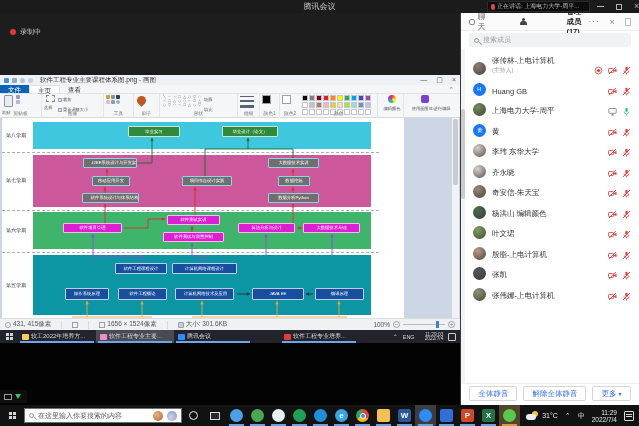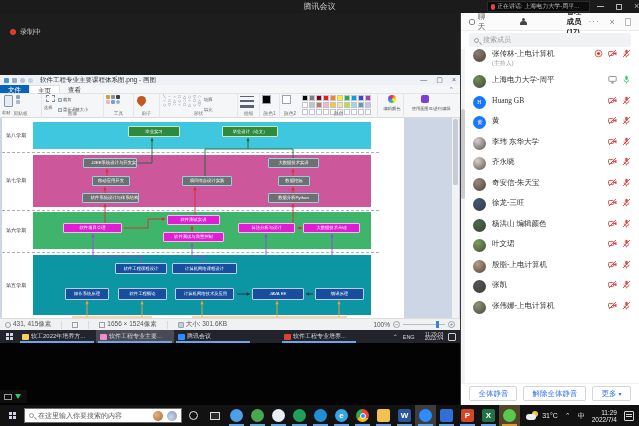--- a/index.html
+++ b/index.html
@@ -132,21 +132,21 @@
   #p-tabs .x{font-size:9px;color:#888;margin-left:6px;}
   #p-tabs .dock{width:8px;height:8px;border:1px solid #bbb;margin-left:6px;}
   #p-search-row{height:18px;padding:2px 8px;flex:0 0 auto;}
   #p-search{height:14px;background:#f1f2f4;border-radius:2px;display:flex;align-items:center;padding:0 5px;gap:4px;}
   .mag{width:5px;height:5px;border:1px solid #9a9a9a;border-radius:50%;position:relative;}
   .mag:after{content:"";position:absolute;left:4px;top:4px;width:3px;height:1px;background:#9a9a9a;transform:rotate(45deg);}
   #p-search .ph{font-size:7px;color:#9b9b9b;}
   #m-list{flex:1 1 auto;overflow:hidden;position:relative;}
   #m-scroll{position:absolute;left:0;top:0;width:4px;height:100%;background:#f3f3f3;}
   #m-scroll .thumb{position:absolute;left:0;width:4px;height:90px;top:60px;background:#cccccc;border-radius:2px;}
-  .m-row{display:flex;align-items:flex-start;padding:0 8px 0 12px;height:20.5px;font-family:Liberation Serif, serif;}
+  .m-row{display:flex;align-items:flex-end;padding:0 8px 0 12px;height:20.5px;}
   .m-row.tall{height:26px;}
   .avatar{width:13px;height:13px;border-radius:50%;flex:0 0 13px;display:flex;align-items:center;
     justify-content:center;color:#fff;overflow:hidden;}
   .avatar span{font-size:6px;transform:scale(0.9);}
   .m-info{margin-left:6px;display:flex;flex-direction:column;justify-content:center;overflow:hidden;}
   .m-name{font-size:7.5px;color:#333;white-space:nowrap;overflow:hidden;max-width:108px;}
   .m-sub{font-size:6.5px;transform:scale(0.9);transform-origin:left center;color:#9b9b9b;white-space:nowrap;}
   .m-icons{margin-left:auto;display:flex;align-items:center;gap:5px;}
   #p-footer{flex:0 0 auto;height:22px;display:flex;align-items:center;justify-content:center;gap:6px;
     border-top:1px solid #f0f0f0;padding-bottom:2px;}
@@ -645,60 +645,60 @@
               </svg>
               <svg width="9" height="9" viewBox="0 0 9 9">
                 <rect x="3.3" y="0.8" width="2.4" height="4.2" rx="1.2" fill="#e04444"></rect>
                 <path d="M2 4.5 a2.5 2.5 0 0 0 5 0" fill="none" stroke="#e04444" stroke-width="0.8"></path>
                 <line x1="4.5" y1="7" x2="4.5" y2="8.4" stroke="#e04444" stroke-width="0.8"></line>
                 <line x1="1" y1="8" x2="8" y2="1" stroke="#e04444" stroke-width="0.9"></line>
               </svg>
             </span>
           </div>
           <div class="m-row">
+            <span class="avatar" style="background: rgb(22, 119, 255);">
+              <span>H</span>
+            </span>
+            <span class="m-info">
+              <span class="m-name">Huang GB</span>
+            </span>
+            <span class="m-icons">
+              <svg width="9" height="9" viewBox="0 0 9 9">
+                <rect x="0.5" y="2.5" width="5" height="4" rx="0.8" fill="none" stroke="#e04444" stroke-width="0.9"></rect>
+                <path d="M6 4 L8.5 2.8 L8.5 6.2 L6 5 Z" fill="#e04444"></path>
+                <line x1="1" y1="8" x2="8" y2="1" stroke="#e04444" stroke-width="0.9"></line>
+              </svg>
+              <svg width="9" height="9" viewBox="0 0 9 9">
+                <rect x="3.3" y="0.8" width="2.4" height="4.2" rx="1.2" fill="#e04444"></rect>
+                <path d="M2 4.5 a2.5 2.5 0 0 0 5 0" fill="none" stroke="#e04444" stroke-width="0.8"></path>
+                <line x1="4.5" y1="7" x2="4.5" y2="8.4" stroke="#e04444" stroke-width="0.8"></line>
+                <line x1="1" y1="8" x2="8" y2="1" stroke="#e04444" stroke-width="0.9"></line>
+              </svg>
+            </span>
+          </div>
+          <div class="m-row">
             <span class="avatar" style="background: radial-gradient(circle at 35% 30%, rgb(111, 143, 90) 0%, rgb(58, 53, 47) 120%);"></span>
             <span class="m-info">
               <span class="m-name">上海电力大学-周平</span>
             </span>
             <span class="m-icons">
               <svg width="9" height="9" viewBox="0 0 9 9">
                 <rect x="0.8" y="1.5" width="7.4" height="4.8" rx="0.6" fill="none" stroke="#8a8a8a" stroke-width="0.9"></rect>
                 <line x1="3" y1="8" x2="6" y2="8" stroke="#8a8a8a" stroke-width="0.9"></line>
                 <line x1="4.5" y1="6.3" x2="4.5" y2="8" stroke="#8a8a8a" stroke-width="0.9"></line>
               </svg>
               <svg width="9" height="9" viewBox="0 0 9 9">
                 <rect x="3.3" y="0.8" width="2.4" height="4.2" rx="1.2" fill="#2ecc71"></rect>
                 <path d="M2 4.5 a2.5 2.5 0 0 0 5 0" fill="none" stroke="#2ecc71" stroke-width="0.8"></path>
                 <line x1="4.5" y1="7" x2="4.5" y2="8.4" stroke="#2ecc71" stroke-width="0.8"></line>
               </svg>
             </span>
           </div>
           <div class="m-row">
             <span class="avatar" style="background: rgb(22, 119, 255);">
-              <span>H</span>
-            </span>
-            <span class="m-info">
-              <span class="m-name">Huang GB</span>
-            </span>
-            <span class="m-icons">
-              <svg width="9" height="9" viewBox="0 0 9 9">
-                <rect x="0.5" y="2.5" width="5" height="4" rx="0.8" fill="none" stroke="#e04444" stroke-width="0.9"></rect>
-                <path d="M6 4 L8.5 2.8 L8.5 6.2 L6 5 Z" fill="#e04444"></path>
-                <line x1="1" y1="8" x2="8" y2="1" stroke="#e04444" stroke-width="0.9"></line>
-              </svg>
-              <svg width="9" height="9" viewBox="0 0 9 9">
-                <rect x="3.3" y="0.8" width="2.4" height="4.2" rx="1.2" fill="#e04444"></rect>
-                <path d="M2 4.5 a2.5 2.5 0 0 0 5 0" fill="none" stroke="#e04444" stroke-width="0.8"></path>
-                <line x1="4.5" y1="7" x2="4.5" y2="8.4" stroke="#e04444" stroke-width="0.8"></line>
-                <line x1="1" y1="8" x2="8" y2="1" stroke="#e04444" stroke-width="0.9"></line>
-              </svg>
-            </span>
-          </div>
-          <div class="m-row">
-            <span class="avatar" style="background: rgb(22, 119, 255);">
               <span>黄</span>
             </span>
             <span class="m-info">
               <span class="m-name">黄</span>
             </span>
             <span class="m-icons">
               <svg width="9" height="9" viewBox="0 0 9 9">
                 <rect x="0.5" y="2.5" width="5" height="4" rx="0.8" fill="none" stroke="#e04444" stroke-width="0.9"></rect>
                 <path d="M6 4 L8.5 2.8 L8.5 6.2 L6 5 Z" fill="#e04444"></path>
                 <line x1="1" y1="8" x2="8" y2="1" stroke="#e04444" stroke-width="0.9"></line>
@@ -746,39 +746,20 @@
                 <path d="M2 4.5 a2.5 2.5 0 0 0 5 0" fill="none" stroke="#e04444" stroke-width="0.8"></path>
                 <line x1="4.5" y1="7" x2="4.5" y2="8.4" stroke="#e04444" stroke-width="0.8"></line>
                 <line x1="1" y1="8" x2="8" y2="1" stroke="#e04444" stroke-width="0.9"></line>
               </svg>
             </span>
           </div>
           <div class="m-row">
             <span class="avatar" style="background: radial-gradient(circle at 35% 30%, rgb(156, 136, 119) 0%, rgb(58, 53, 47) 120%);"></span>
             <span class="m-info">
               <span class="m-name">奇安信-朱天宝</span>
-            </span>
-            <span class="m-icons">
-              <svg width="9" height="9" viewBox="0 0 9 9">
-                <rect x="0.5" y="2.5" width="5" height="4" rx="0.8" fill="none" stroke="#e04444" stroke-width="0.9"></rect>
-                <path d="M6 4 L8.5 2.8 L8.5 6.2 L6 5 Z" fill="#e04444"></path>
-                <line x1="1" y1="8" x2="8" y2="1" stroke="#e04444" stroke-width="0.9"></line>
-              </svg>
-              <svg width="9" height="9" viewBox="0 0 9 9">
-                <rect x="3.3" y="0.8" width="2.4" height="4.2" rx="1.2" fill="#e04444"></rect>
-                <path d="M2 4.5 a2.5 2.5 0 0 0 5 0" fill="none" stroke="#e04444" stroke-width="0.8"></path>
-                <line x1="4.5" y1="7" x2="4.5" y2="8.4" stroke="#e04444" stroke-width="0.8"></line>
-                <line x1="1" y1="8" x2="8" y2="1" stroke="#e04444" stroke-width="0.9"></line>
-              </svg>
-            </span>
-          </div>
-          <div class="m-row">
-            <span class="avatar" style="background: radial-gradient(circle at 35% 30%, rgb(60, 88, 120) 0%, rgb(58, 53, 47) 120%);"></span>
-            <span class="m-info">
-              <span class="m-name">徐龙-三旺</span>
             </span>
             <span class="m-icons">
               <svg width="9" height="9" viewBox="0 0 9 9">
                 <rect x="0.5" y="2.5" width="5" height="4" rx="0.8" fill="none" stroke="#e04444" stroke-width="0.9"></rect>
                 <path d="M6 4 L8.5 2.8 L8.5 6.2 L6 5 Z" fill="#e04444"></path>
                 <line x1="1" y1="8" x2="8" y2="1" stroke="#e04444" stroke-width="0.9"></line>
               </svg>
               <svg width="9" height="9" viewBox="0 0 9 9">
                 <rect x="3.3" y="0.8" width="2.4" height="4.2" rx="1.2" fill="#e04444"></rect>
                 <path d="M2 4.5 a2.5 2.5 0 0 0 5 0" fill="none" stroke="#e04444" stroke-width="0.8"></path>

